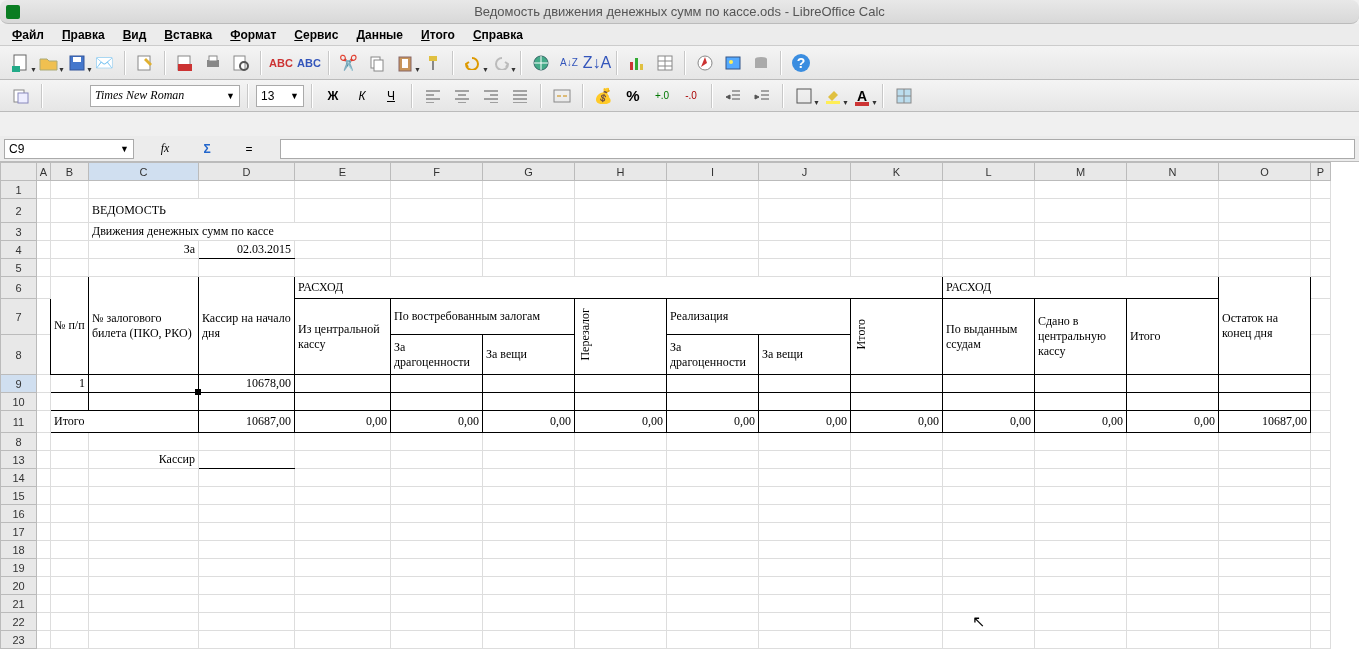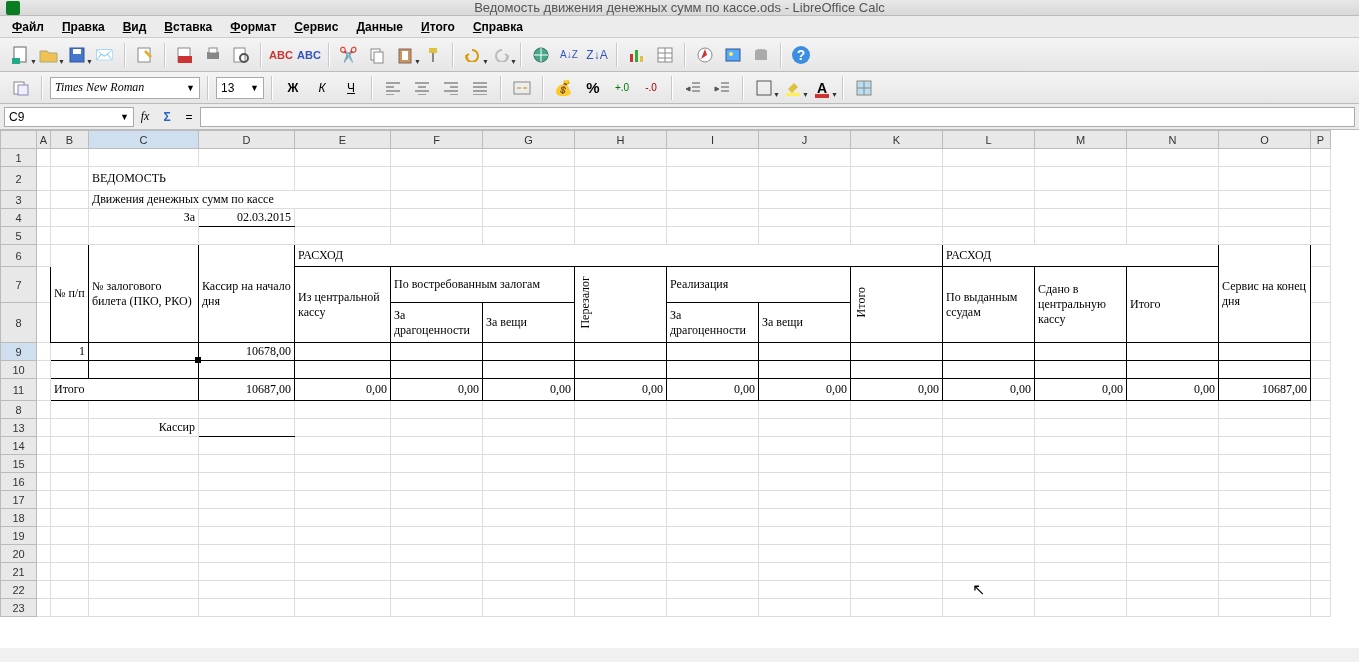--- a/index.html
+++ b/index.html
@@ -1,29 +1,29 @@
 <!DOCTYPE html>
 <html><head>
 <meta charset="utf-8">
 <style>
 * { box-sizing: border-box; margin: 0; padding: 0; }
 body { font-family: "Liberation Sans", Arial, sans-serif; font-size: 12px; background: #f0f0f0; overflow: hidden; width: 1359px; height: 662px; }
-.titlebar { height: 16px; background: linear-gradient(#e8e8e8,#d8d8d8); display:flex; align-items:center; justify-content:center; color:#555; font-size:13px; border-bottom:1px solid #bbb; }
+.titlebar { height: 24px; background: linear-gradient(#e8e8e8,#d8d8d8); display:flex; align-items:center; justify-content:center; color:#555; font-size:13px; border-bottom:1px solid #bbb;border-radius:8px; }
 .titlebar .logo { width:14px; height:14px; background:#0a7d22; border-radius:2px; position:absolute; left:6px; }
 .menubar { height:22px; background:#ececec; display:flex; align-items:center; padding:0 4px; gap:2px; border-bottom:1px solid #ccc; }
 .menubar .menu { padding:2px 8px; cursor:pointer;font-weight:bold; }
 .menubar .menu:first-letter { text-decoration: underline; }
 .toolbar { height:34px; background:linear-gradient(#f4f4f4,#e6e6e6); border-bottom:1px solid #bbb; display:flex; align-items:center; padding:0 8px; gap:2px; }
 .toolbar-btn { width:26px; height:26px; display:flex; align-items:center; justify-content:center; border:1px solid transparent; border-radius:2px; cursor:pointer; position:relative; }
 .toolbar-btn .drop { position:absolute; right:-4px; bottom:2px; font-size:7px; color:#333; }
 .tsep { width:2px; height:24px; border-left:1px solid #c8c8c8; border-right:1px solid #fff; margin:0 4px; }
-.font-box { width:150px; height:22px; border:1px solid #aaa; background:#fff; display:flex; align-items:center; padding:0 4px; font-style:italic; font-family:"Times New Roman",serif; justify-content:space-between; }
+.font-box { width:150px; height:22px; border:1px solid #aaa; background:#fff; display:flex; align-items:center; padding:0 4px; font-style:italic; font-family:"Times New Roman",serif; justify-content:space-between;margin-left:40px; }
 .size-box { width:48px; height:22px; border:1px solid #aaa; background:#fff; display:flex; align-items:center; padding:0 4px; justify-content:space-between; }
 .toolbar2 { height:32px; background:linear-gradient(#f4f4f4,#e6e6e6); border-bottom:1px solid #bbb; display:flex; align-items:center; padding:0 8px; gap:3px; }
-.cellref-bar { height:26px; background:#ececec; border-bottom:1px solid #bbb; display:flex; align-items:center; padding:0 4px; gap:0; }
+.cellref-bar { height:26px; background:#ececec; border-bottom:1px solid #bbb; display:flex; align-items:center; padding:0 4px; gap:20px;margin-top:24px; }
 .cellref { width:130px; height:20px; border:1px solid #aaa; background:#fff; padding:0 4px; display:flex; align-items:center; justify-content:space-between; }
 .fx-btn { width:22px; height:20px; display:flex; align-items:center; justify-content:center; font-style:italic; font-family:serif; cursor:pointer; }
 .sigma-btn { width:22px; height:20px; display:flex; align-items:center; justify-content:center; color:#2266cc; font-weight:bold; cursor:pointer; }
 .eq-btn { width:22px; height:20px; display:flex; align-items:center; justify-content:center; cursor:pointer; }
 .formula-input { flex:1; height:20px; border:1px solid #aaa; background:#fff; }
 .sheet-viewport { position:relative; background:#fff; height:518px; overflow:hidden; }
 table.grid { border-collapse:collapse; table-layout:fixed; }
 table.grid th { background:#e8e8e8; border:1px solid #bbb; font-weight:normal; color:#333; font-size:11px; }
 table.grid td { border:1px solid #ddd; height:18px; font-size:12px; font-family:"Times New Roman",serif; padding:0 3px; }
 .colhead th { height:18px; }
@@ -159,21 +159,21 @@
   <div class="toolbar-btn">
       <svg width="18" height="18">
         <circle cx="9" cy="9" r="7" fill="#4a8" stroke="#366"></circle>
         <path d="M2 9 h14 M9 2 v14" stroke="#fff" fill="none"></path>
       </svg>
     </div>
   <div class="toolbar-btn">
       <span style="font-size:10px;color:#35b">A↓Z</span>
     </div>
   <div class="toolbar-btn">
-      <span style="font-size:12px;color:#35b">Z↓A</span>
+      <span style="font-size:16px;color:#35b">Z↓A</span>
     </div>
   <div class="tsep"></div>
   <div class="toolbar-btn">
       <svg width="18" height="18">
         <rect x="2" y="8" width="3" height="8" fill="#c33"></rect>
         <rect x="7" y="4" width="3" height="12" fill="#3a3"></rect>
         <rect x="12" y="10" width="3" height="6" fill="#e0c040"></rect>
       </svg>
     </div>
   <div class="toolbar-btn">
@@ -464,21 +464,21 @@
           <td></td>
         </tr>
 <tr style="height:22px">
           <th class="rowhead">6</th>
           <td></td>
   <td rowspan="3" class="bord center">№ п/п</td>
   <td rowspan="3" class="bord center">№ залогового билета (ПКО, РКО)</td>
   <td rowspan="3" class="bord center">Кассир на начало дня</td>
   <td colspan="7" class="bord center">РАСХОД</td>
   <td colspan="3" class="bord center">РАСХОД</td>
-  <td rowspan="3" class="bord center">Сервис на конец дня</td>
+  <td rowspan="3" class="bord center">Остаток на конец дня</td>
   <td></td>
         </tr>
 <tr style="height:36px">
           <th class="rowhead">7</th>
           <td></td>
   <td rowspan="2" class="bord center">Из центральной кассу</td>
   <td colspan="2" class="bord center">По востребованным залогам</td>
   <td rowspan="2" class="bord center"><span class="vtext">Перезалог</span></td>
   <td colspan="2" class="bord center">Реализация</td>
   <td rowspan="2" class="bord center"><span class="vtext">Итого</span></td>

